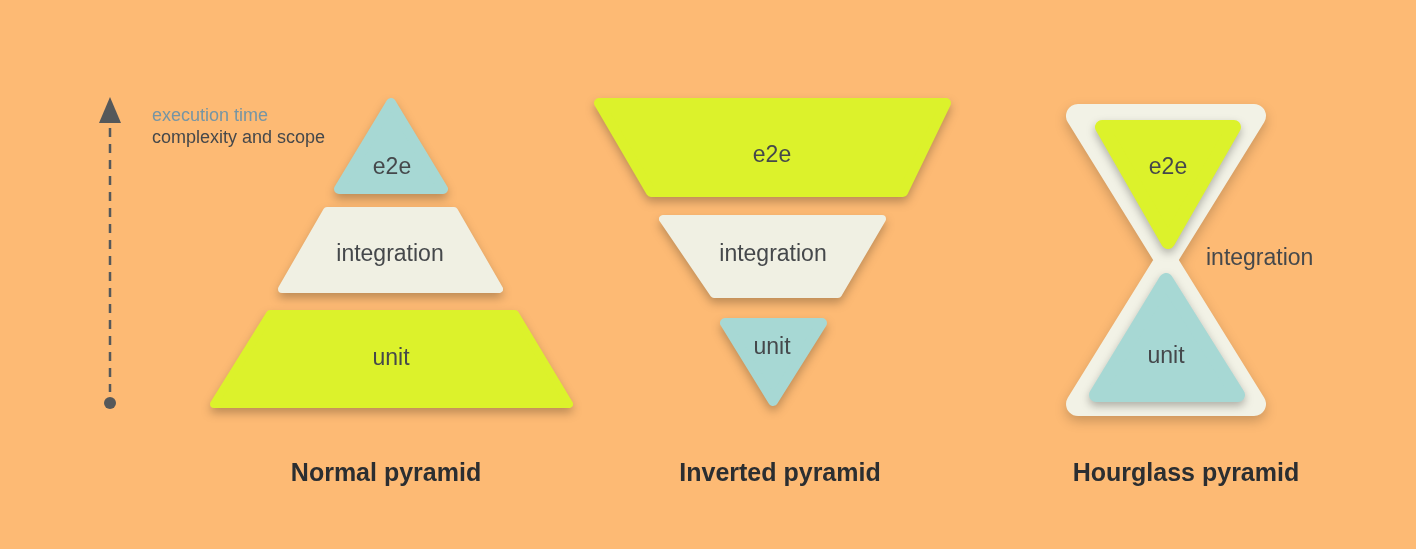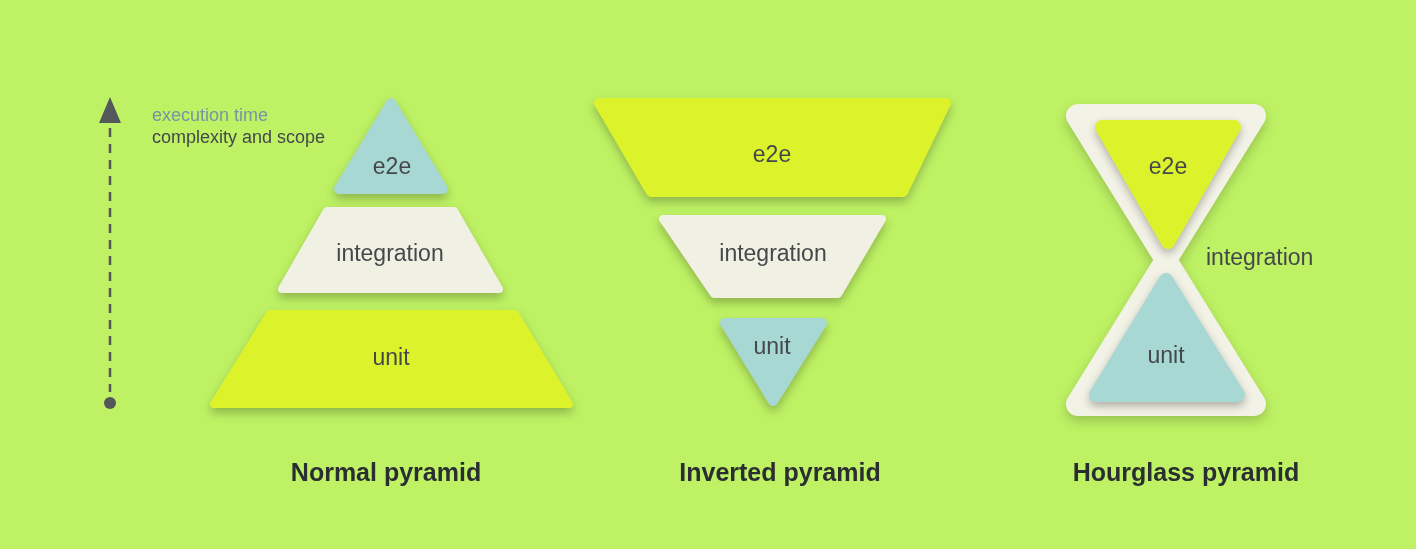--- a/index.html
+++ b/index.html
@@ -4,21 +4,21 @@
 <style>
   html, body {
     margin: 0;
     padding: 0;
     background: #ffffff;
   }
   .canvas {
     position: relative;
     width: 1416px;
     height: 549px;
-    background: #bef264;
+    background: #fdba74;
     overflow: hidden;
     font-family: "Liberation Sans", "DejaVu Sans", sans-serif;
   }
   svg { display: block; }
 
   .layer-shape   { filter: drop-shadow(0 5px 5px rgba(0,0,0,0.25)); }
   .inner-shape   { filter: drop-shadow(0 4px 4px rgba(0,0,0,0.28)); }
   .shell-shape   { filter: drop-shadow(0 5px 6px rgba(0,0,0,0.20)); }
 
   .layer-label {

